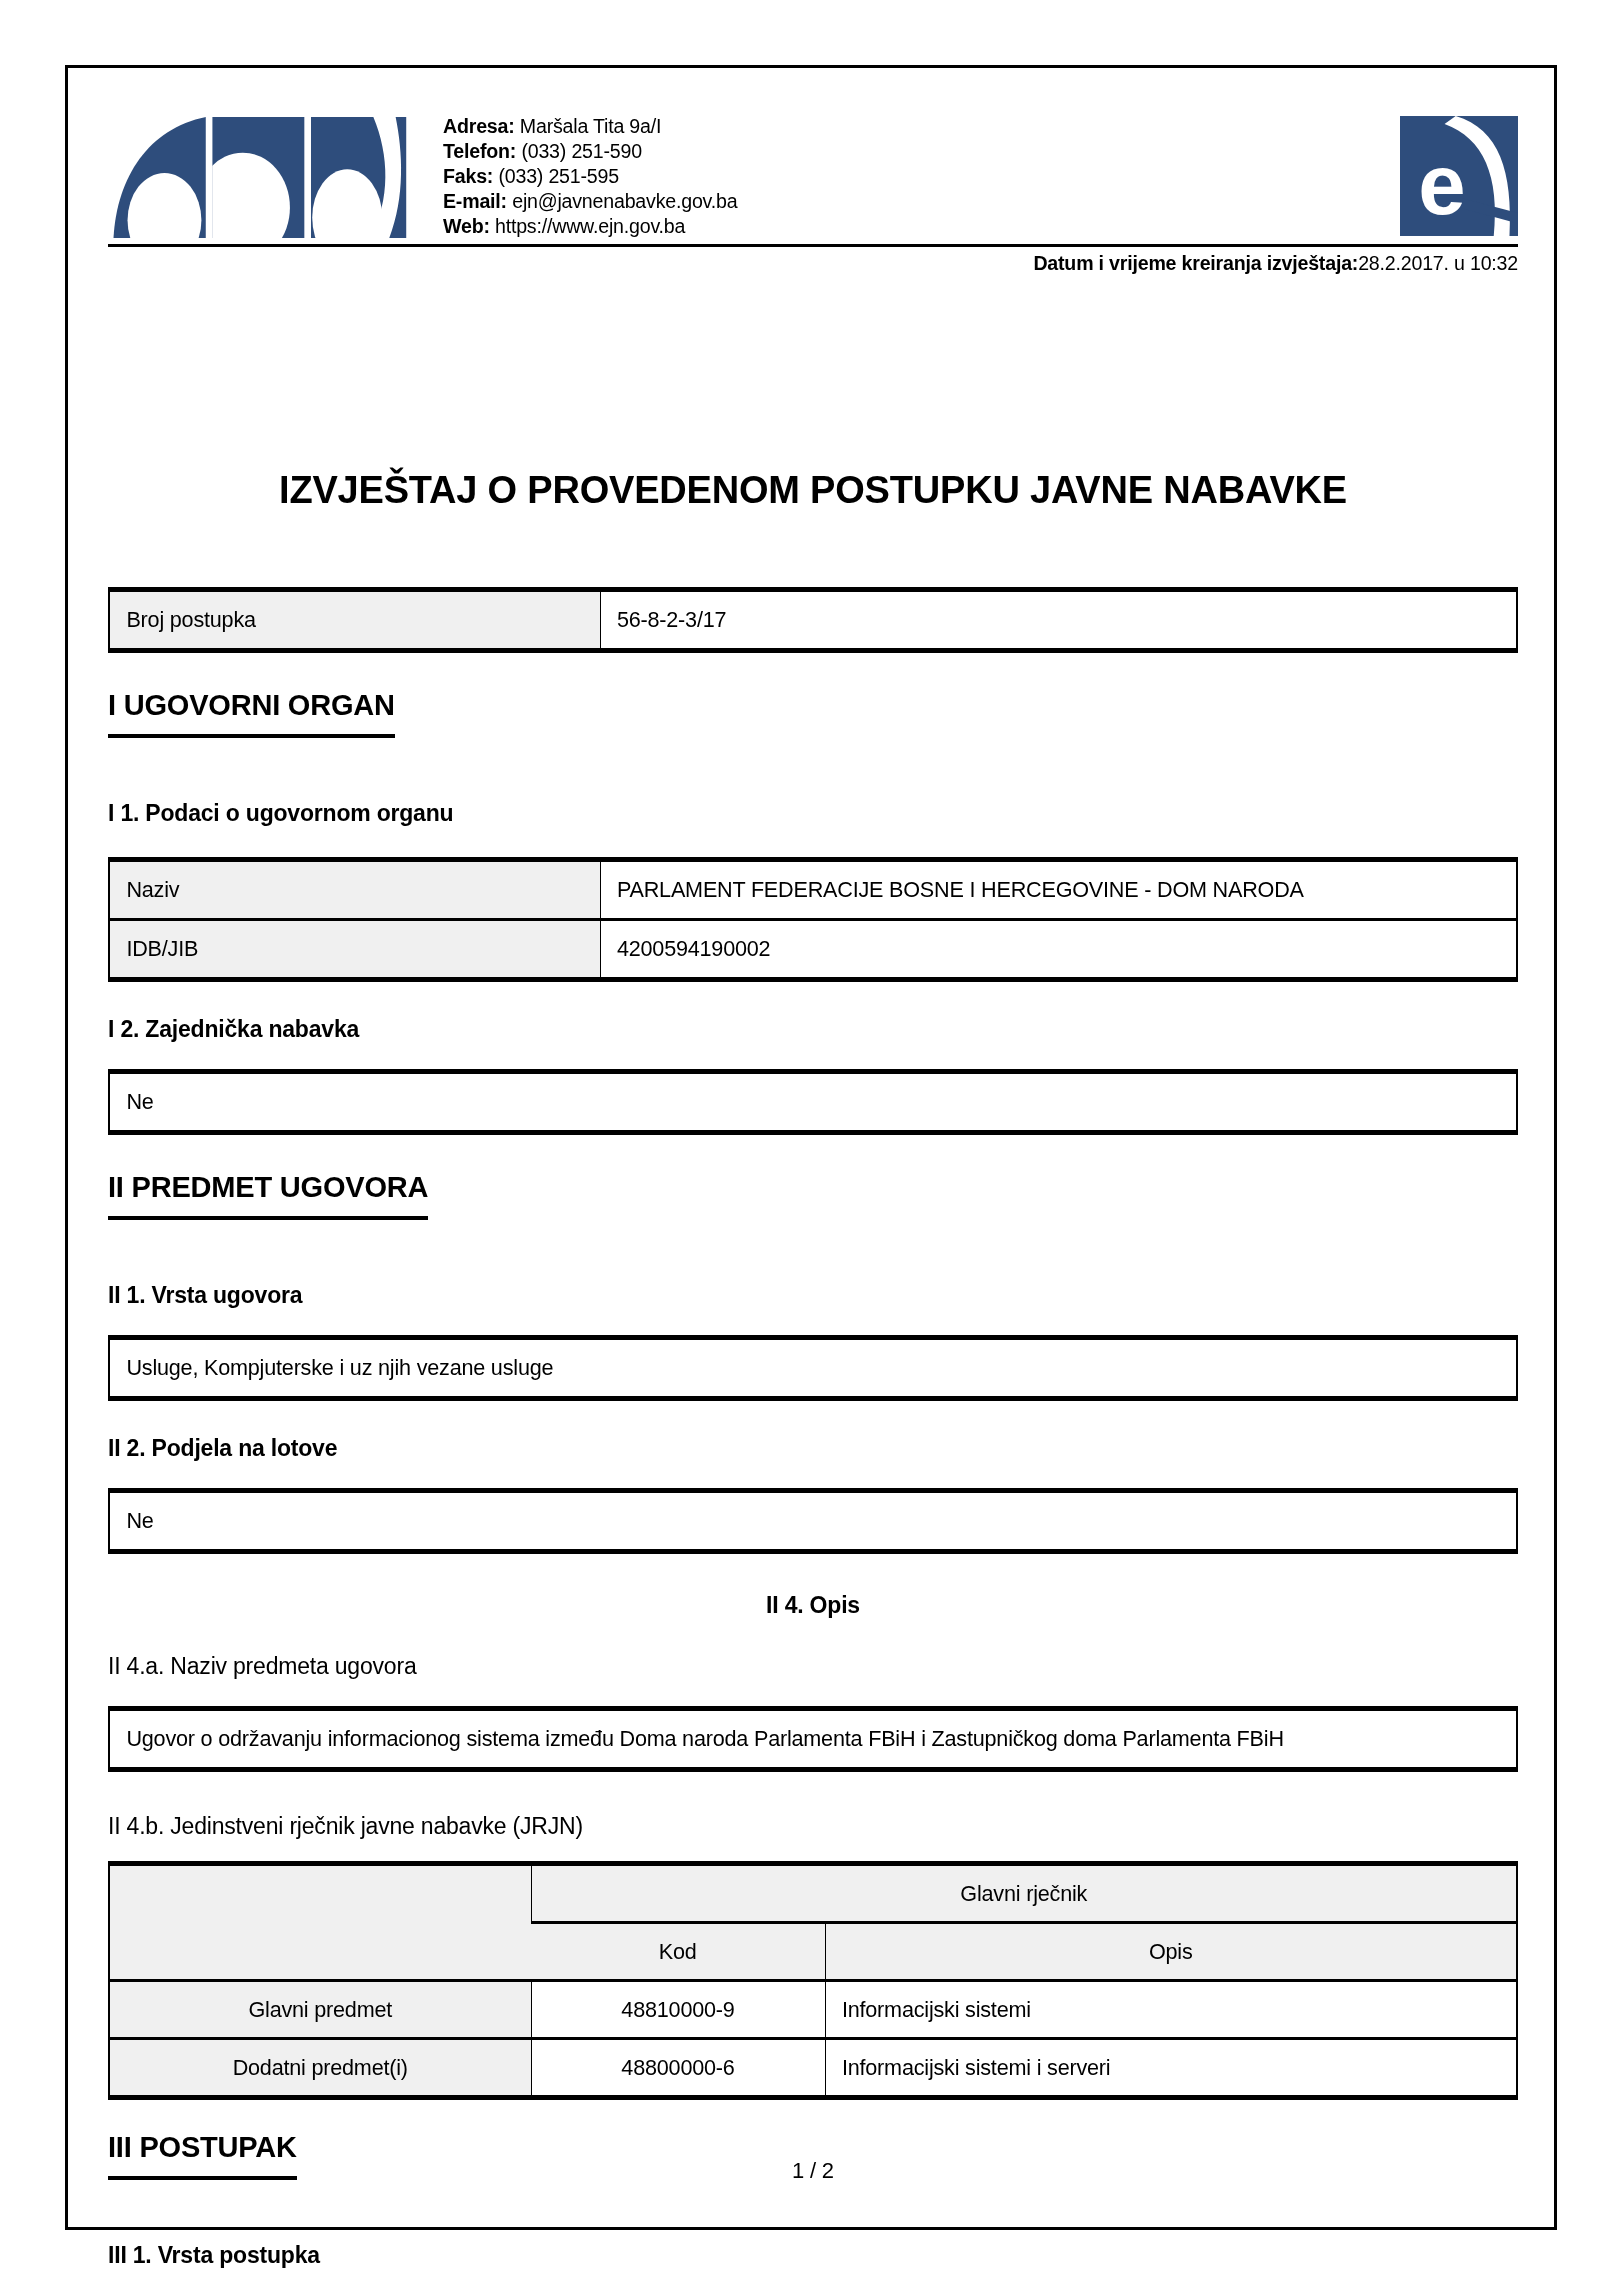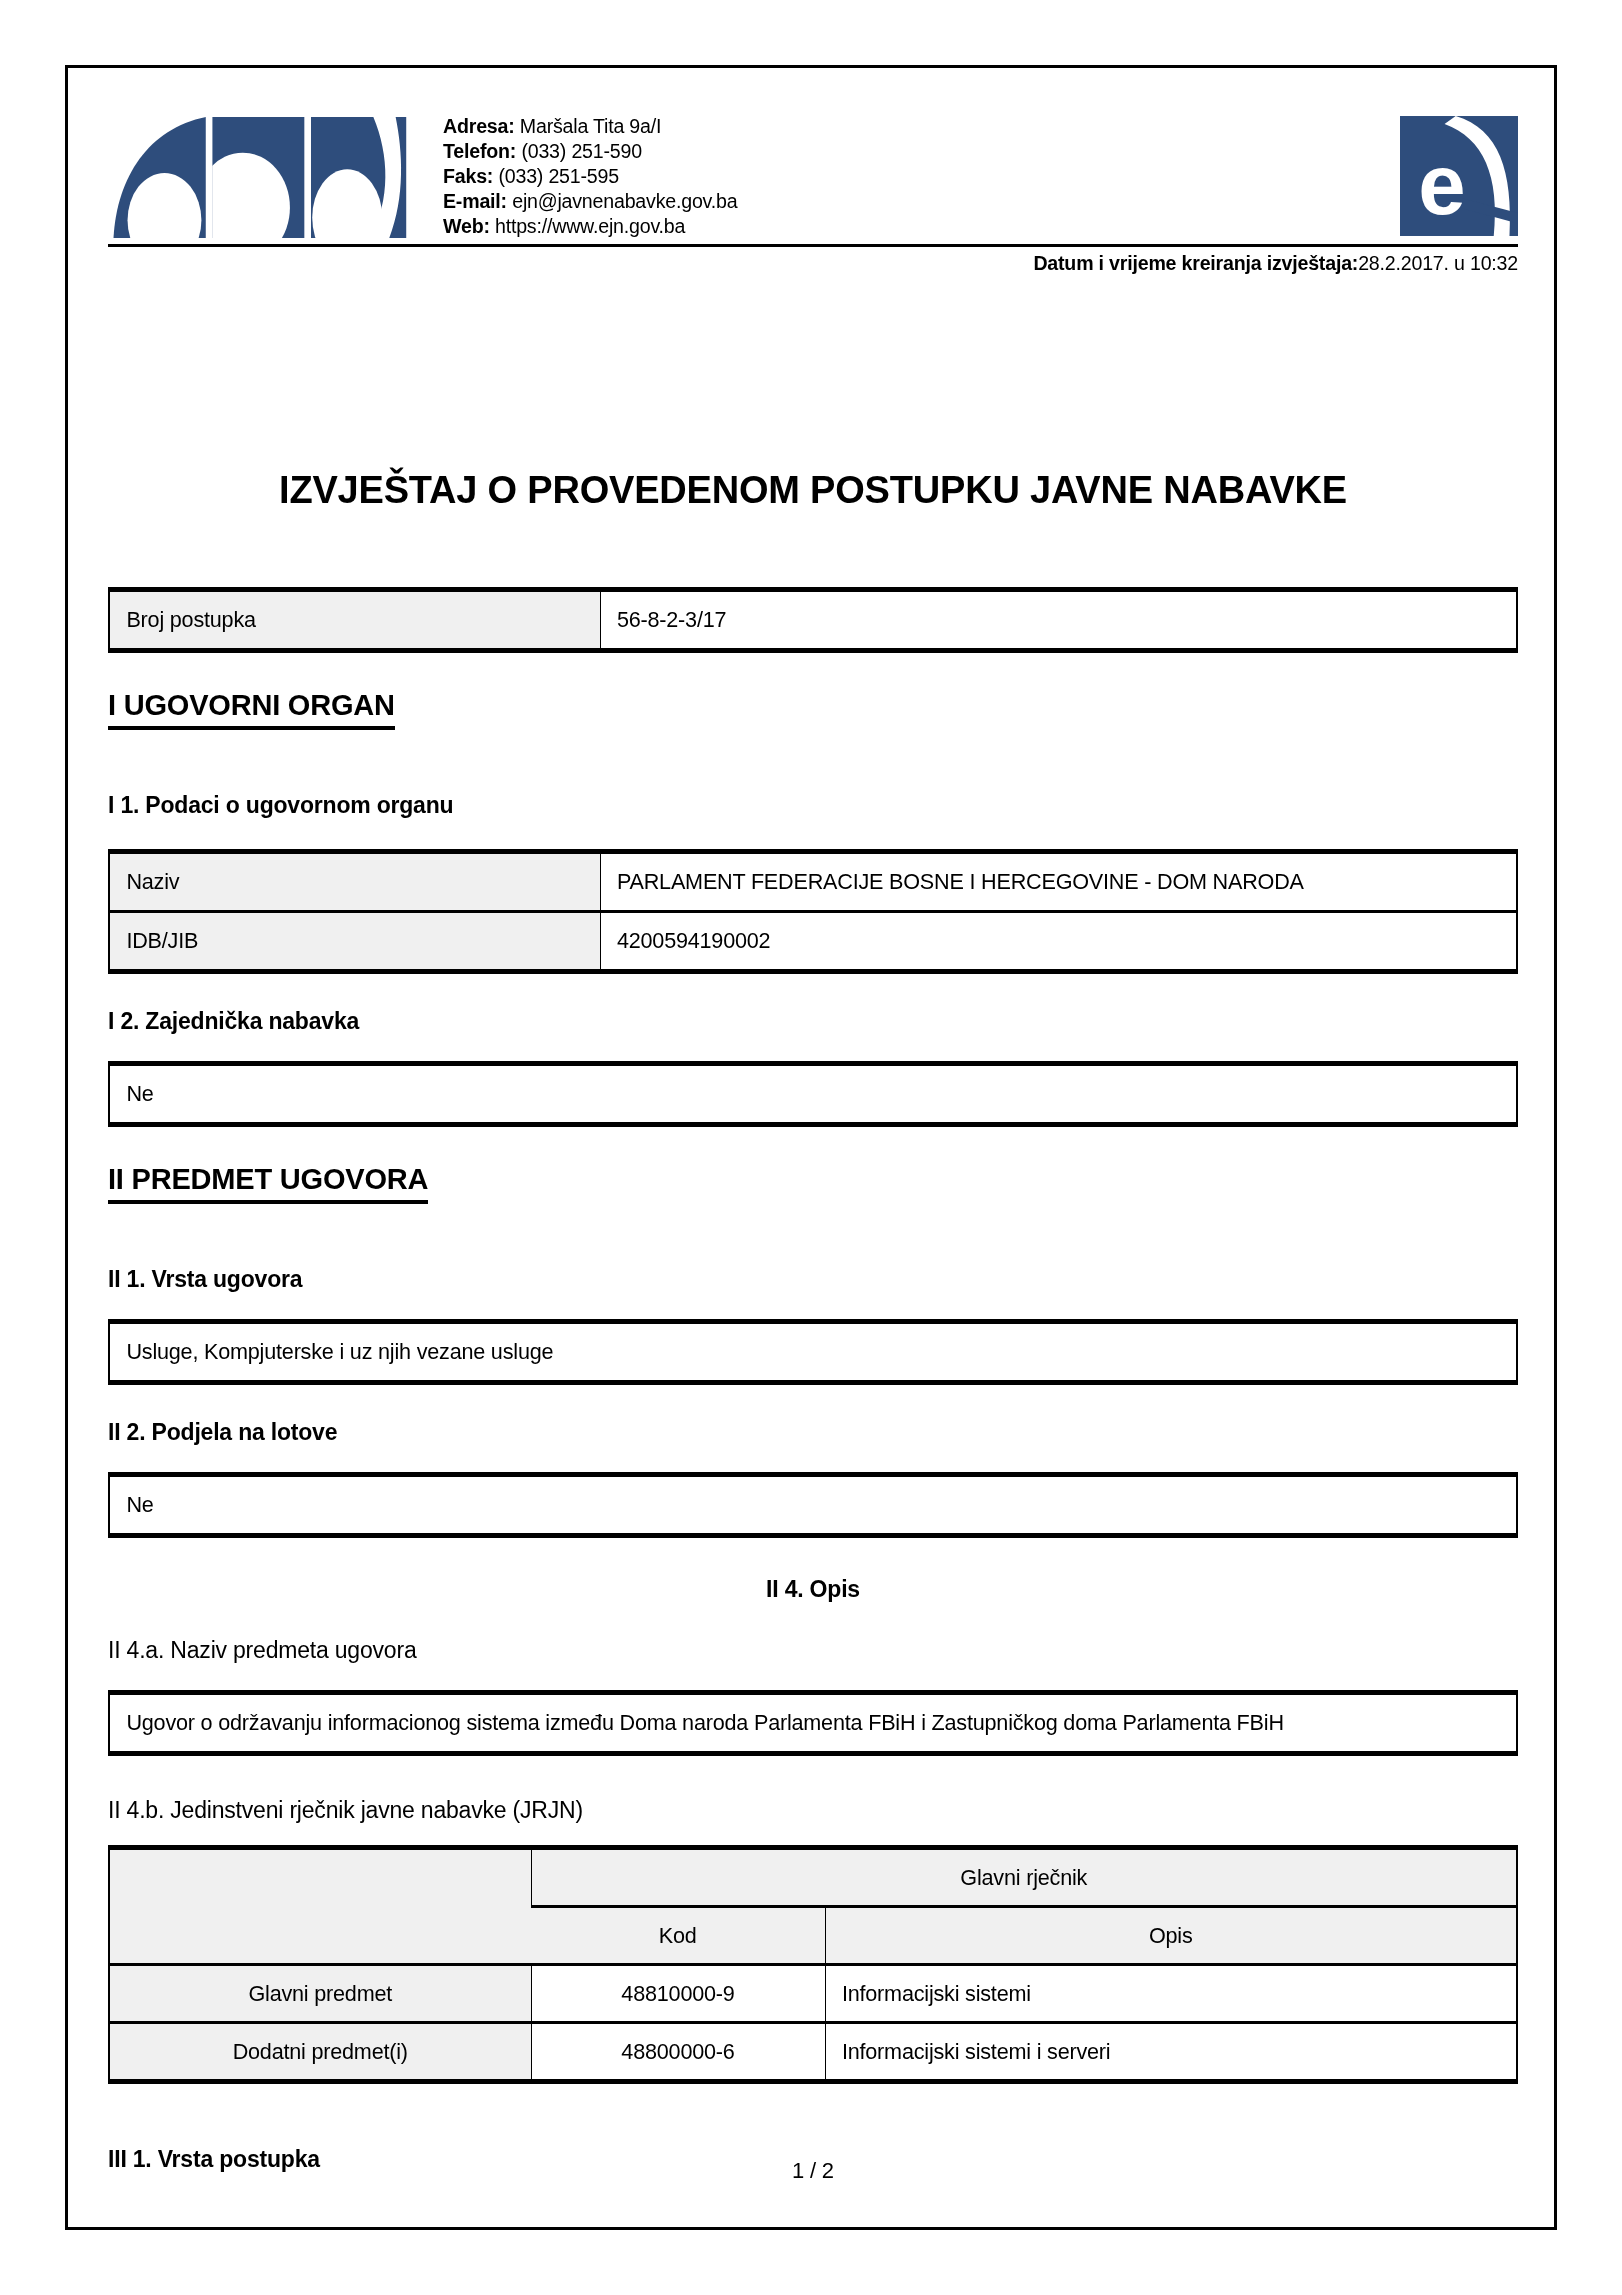--- a/index.html
+++ b/index.html
@@ -50,21 +50,21 @@
   table.jrjn td { height:55px; }
   table.jrjn col.j1 { width:422px; }
   table.jrjn col.j2 { width:294px; }
   td.j-gray { background:#f0f0f0; }
   td.center { text-align:center; }
   
   .section-heading {
     margin-top:36px; font-size:29px; font-weight:bold;
   }
   .section-heading span {
-    display:inline-block; border-bottom:4.6px solid #000; padding-bottom:4px;
+    display:inline-block; border-bottom:4.6px solid #000; padding-bottom:12px;
   }
   .sub-heading { margin-top:62px; font-size:23px; font-weight:bold; }
   .sub-heading.tight { margin-top:34px; }
   .sub-heading.after-table { margin-top:38px;text-align:center; }
   .sub-heading-normal { margin-top:34px; font-size:23px; font-weight:normal; }
   
   .page-footer {
     position:absolute; left:108px; width:1410px; top:2158px;
     text-align:center; font-size:22px;
   }
@@ -229,19 +229,20 @@
       <td>Informacijski sistemi</td>
     </tr>
     <tr>
       <td class="j-gray center">Dodatni predmet(i)</td>
       <td class="center">48800000-6</td>
       <td>Informacijski sistemi i serveri</td>
     </tr>
   </tbody>
     </table>
 
+  <div class="section-heading" style="margin-top:31px;"><span>III POSTUPAK</span></div>
 
   <div class="sub-heading">III 1. Vrsta postupka</div>
 
 </div>
 
 <div class="page-footer">1 / 2</div>
 
 
 </body></html>

